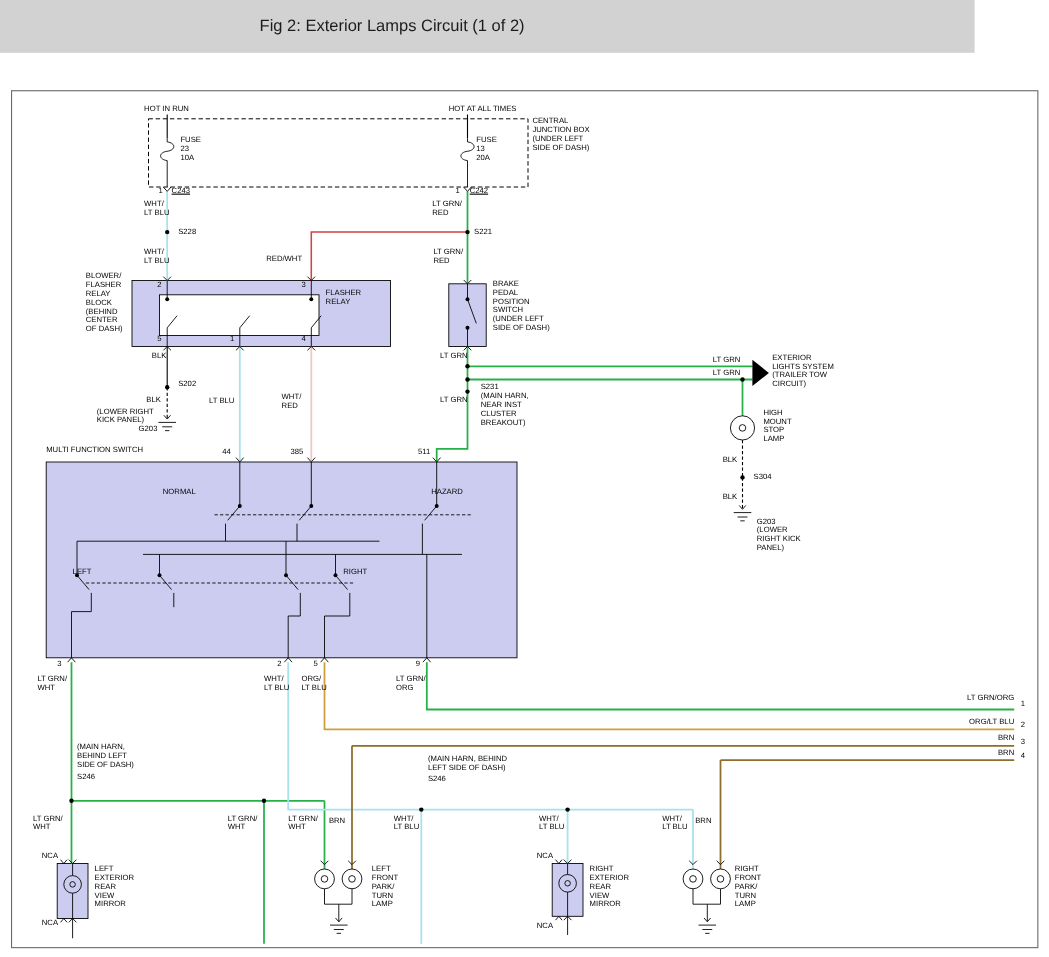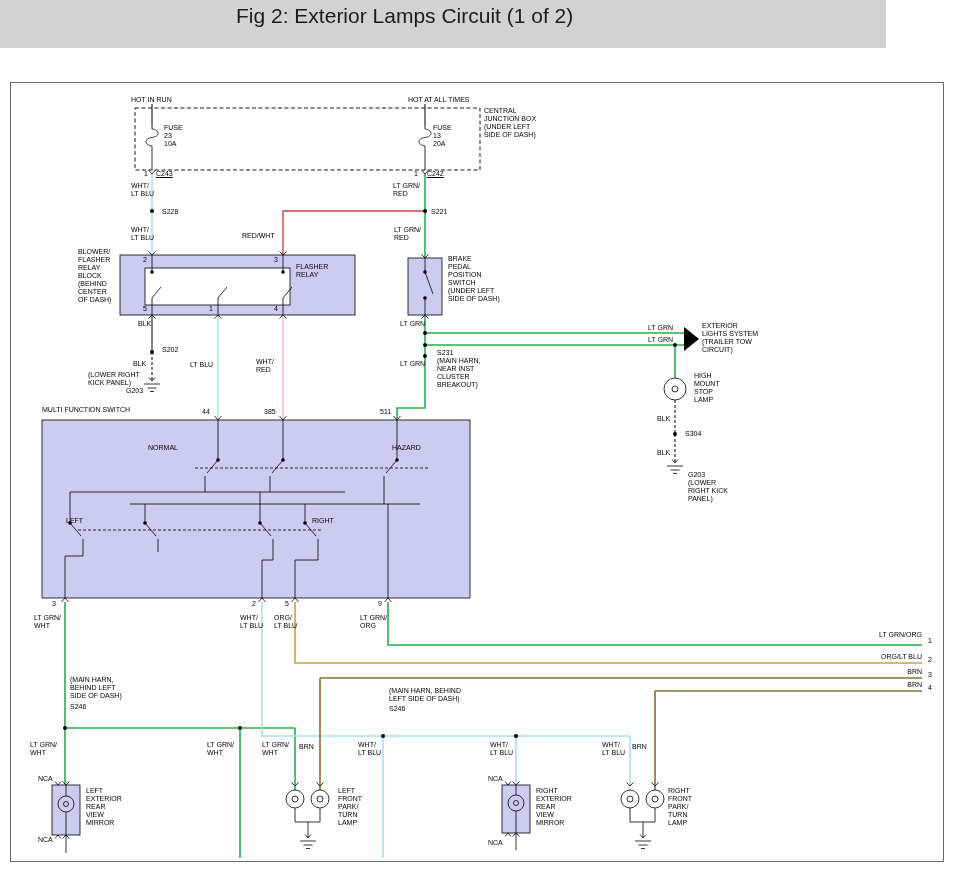--- a/index.html
+++ b/index.html
@@ -1,19 +1,19 @@
 <!DOCTYPE html>
 <html style="--headerbg: #d2d2d2; --lavender: #ccccf0; --green: #27b04a; --ltblu: #a5e1ee; --red: #d64040; --whtred: #f0c6c6; --org: #cf9f3e; --brn: #8f6d2c;"><head>
 <meta charset="utf-8">
 <style>
   html,body{margin:0;padding:0;background:#fff}
   #page{position:relative;width:954px;height:870px;background:#fff;overflow:hidden;
         font-family:"Liberation Sans",sans-serif;}
   #header{position:absolute;left:0;top:0;width:886px;height:48px;background:var(--headerbg,#d2d2d2);}
-  #title{position:absolute;left:236px;top:4px;font-size:21px;color:#1c1c1c;}
+  #title{position:absolute;left:236px;top:15px;font-size:15px;color:#1c1c1c;}
   .lbl{position:absolute;font-size:7px;line-height:8px;color:#000;white-space:pre-line;}
   .r{text-align:right;}
   .u{text-decoration:underline;}
   svg{position:absolute;left:0;top:0;}
   .border{fill:none;stroke:#6a6a6a;stroke-width:1;}
   .dashbox{fill:none;stroke:#000;stroke-width:0.9;stroke-dasharray:4 2.5;}
   .comp{fill:var(--lavender,#ccccf0);stroke:#000;stroke-width:0.8;}
   .whitebox{fill:#fff;stroke:#000;stroke-width:0.8;}
   .blk{stroke:#000;stroke-width:1;fill:none;}
   .blkd{stroke:#000;stroke-width:1;fill:none;stroke-dasharray:3 2;}

